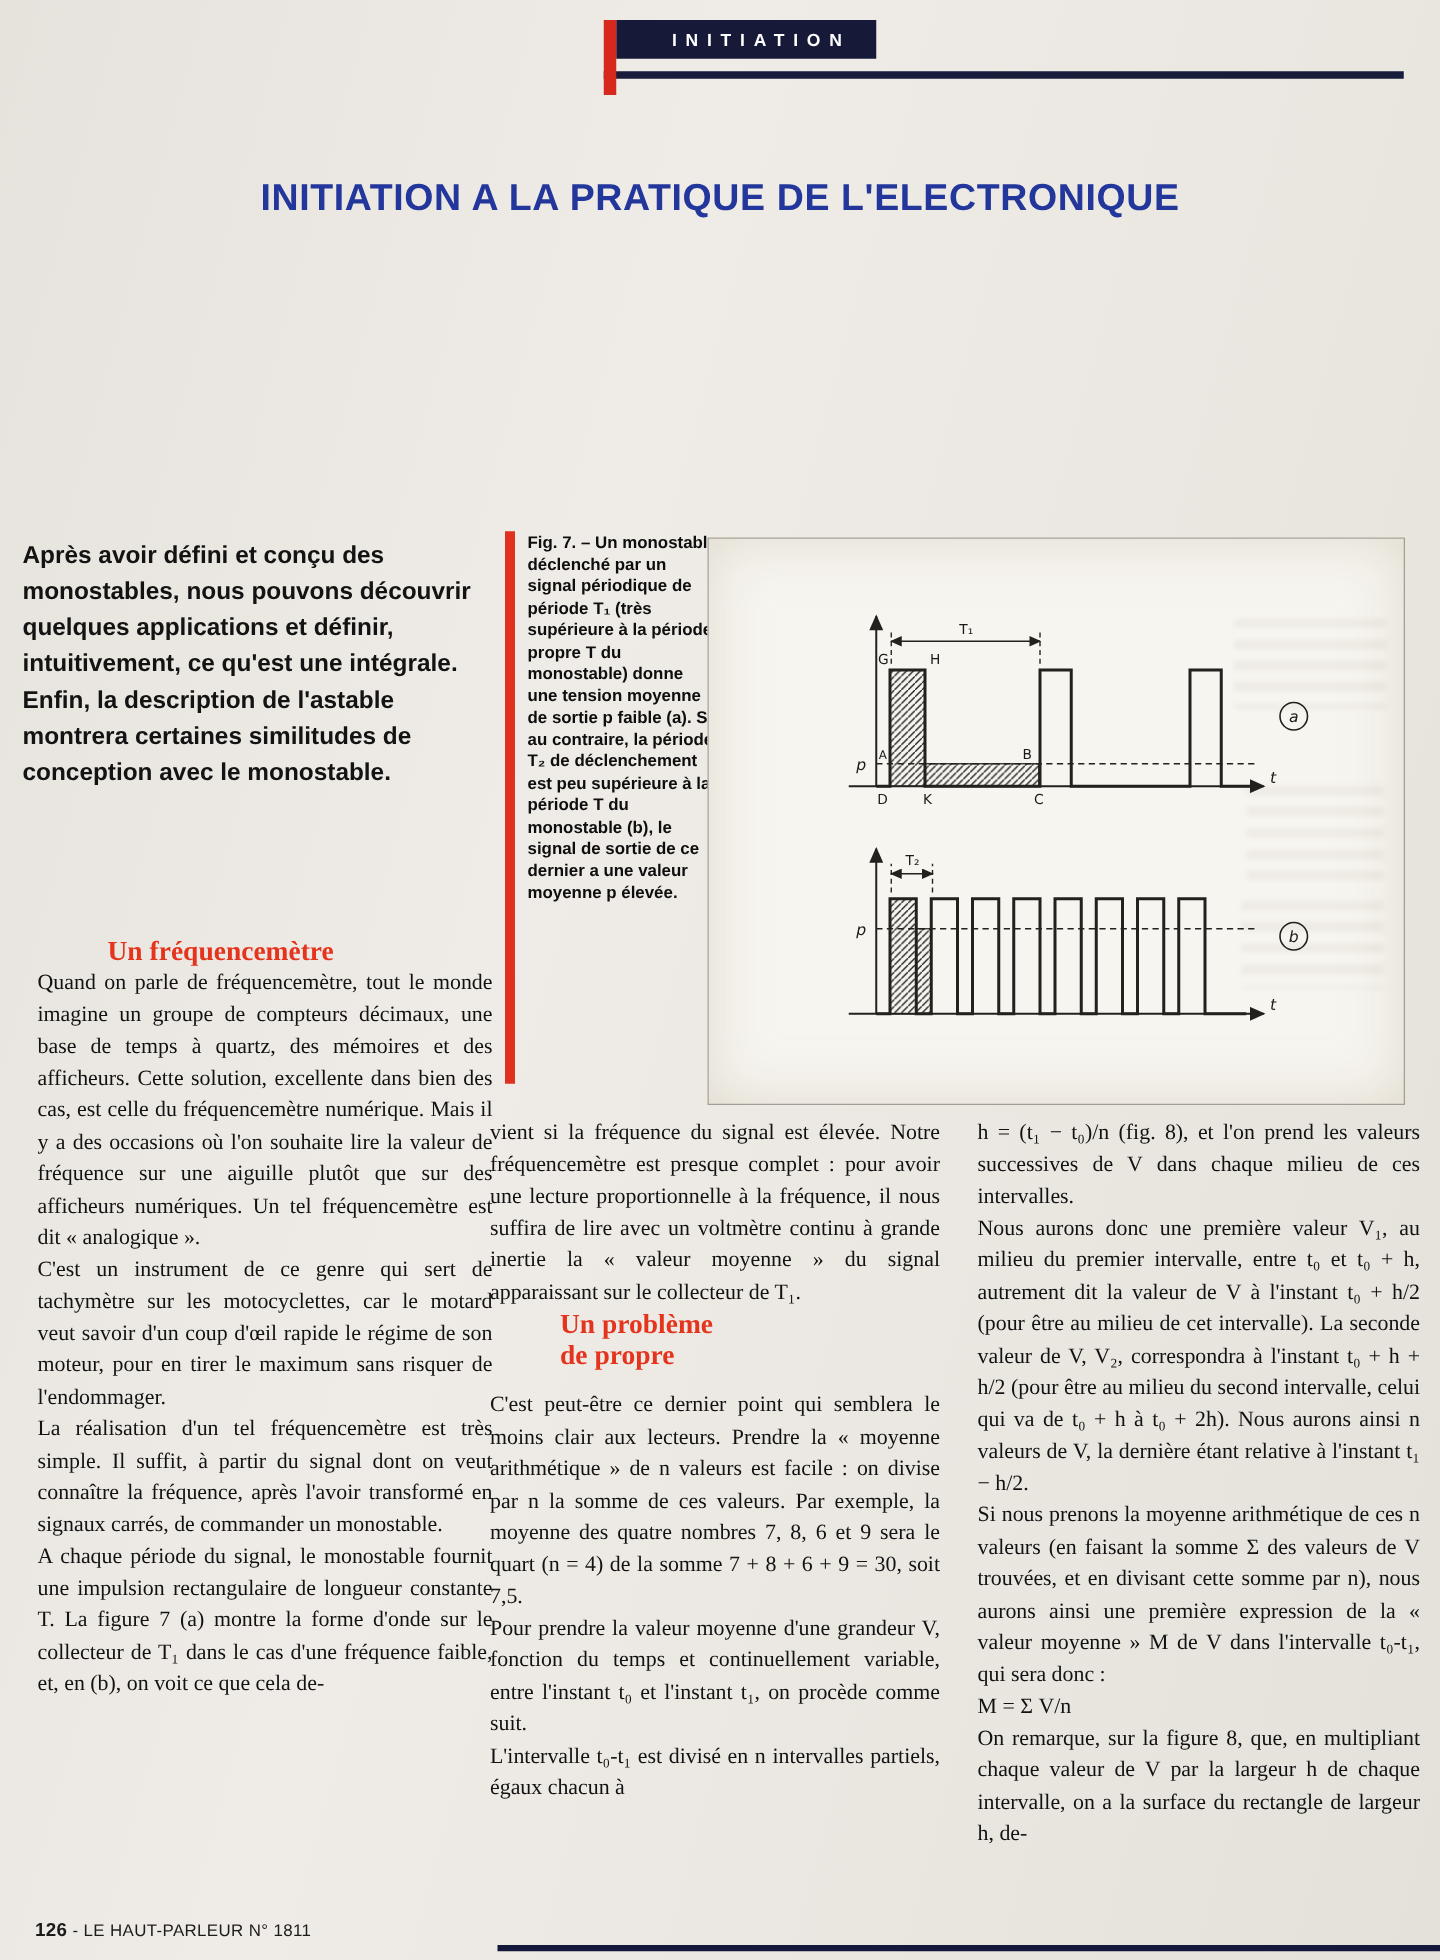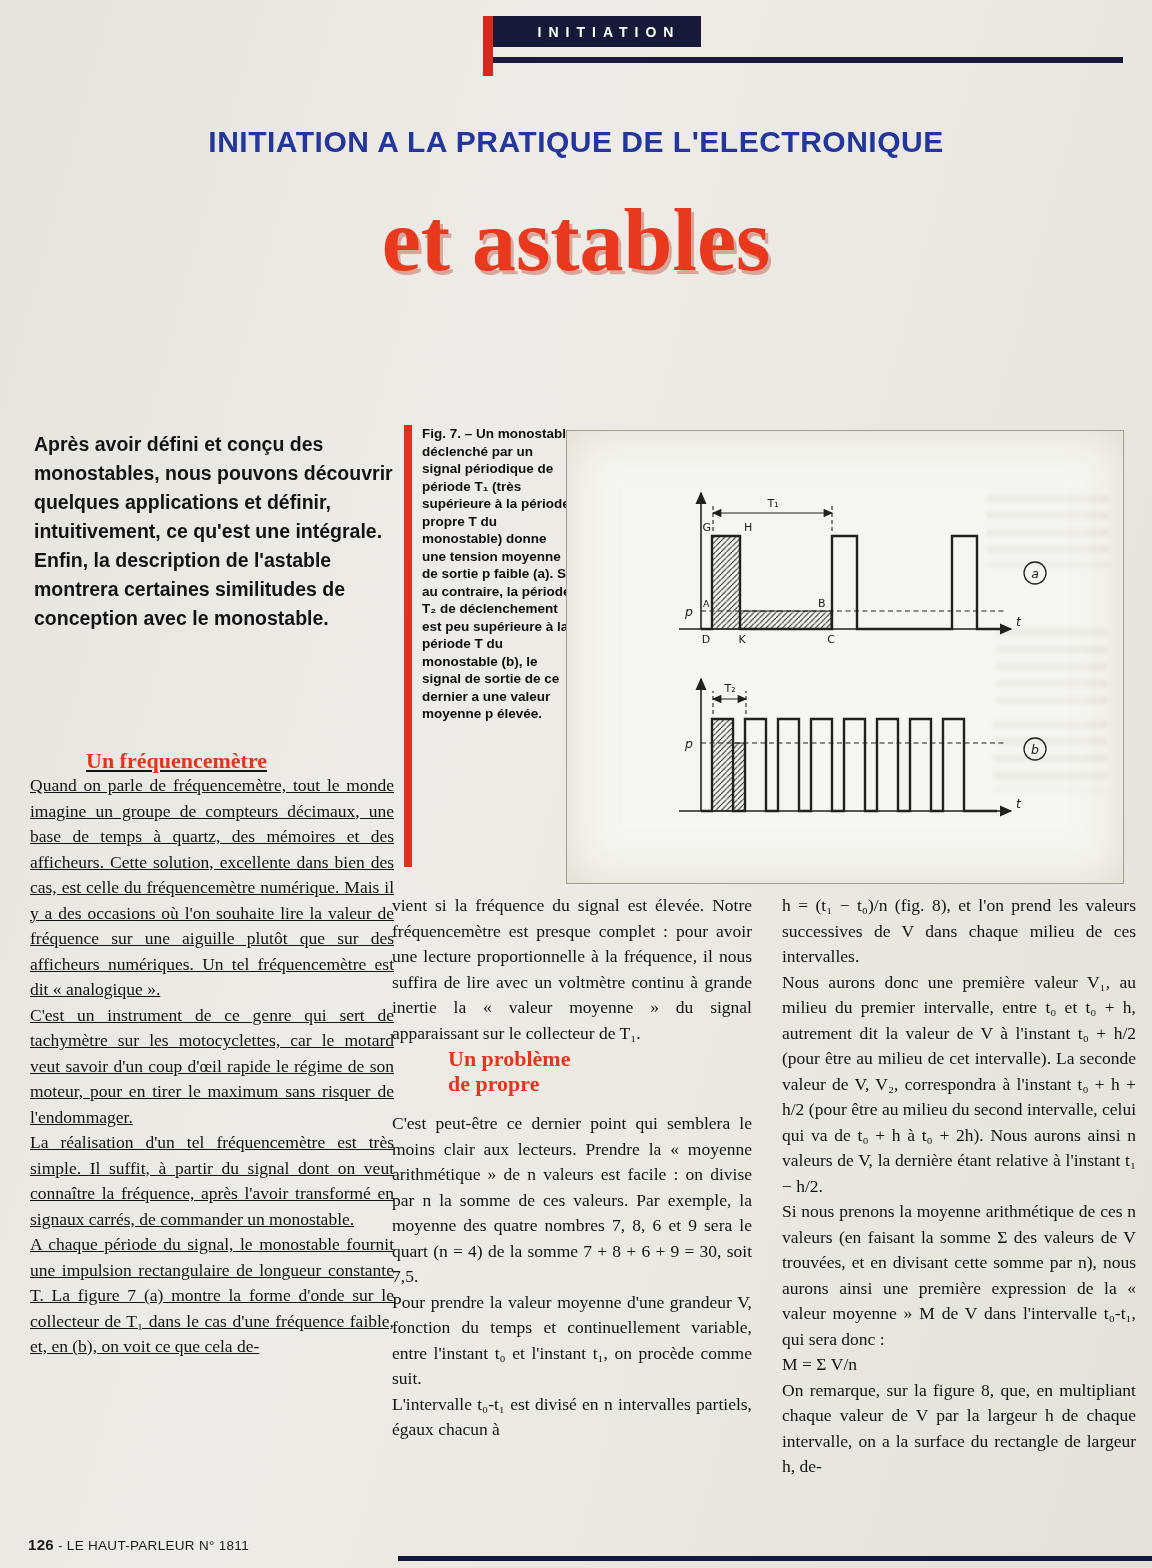--- a/index.html
+++ b/index.html
@@ -6,34 +6,34 @@
   .page{position:relative;width:1152px;height:1568px;margin:0 auto;overflow:hidden;
         background:linear-gradient(105deg,#e6e3dd 0%,#efece7 38%,#eae7e1 70%,#e4e1da 100%);
         font-family:"Liberation Serif",serif;color:#141414;}
   
   .banner-rule{position:absolute;left:483px;top:57px;width:640px;height:6px;background:#181c3a;z-index:1;}
   .banner-red{position:absolute;left:483px;top:16px;width:10px;height:60px;background:#d6281c;z-index:3;}
   .banner-box{position:absolute;left:493px;top:16px;width:208px;height:31px;background:#161a38;z-index:2;
               display:flex;align-items:center;justify-content:center;
               font-family:"Liberation Sans",sans-serif;font-weight:bold;font-size:14px;
               letter-spacing:7px;color:#ffffff;padding-left:24px;box-sizing:border-box;}
-  .kicker{position:absolute;left:0;top:125px;width:100%;text-align:center;
+  .kicker{position:absolute;left:0;top:142px;width:100%;text-align:center;
           font-family:"Liberation Sans",sans-serif;font-weight:bold;font-size:30px;
           letter-spacing:.5px;color:#23369b;}
   .big-title{position:absolute;left:0;top:192px;width:100%;text-align:center;
              font-family:"Liberation Serif",serif;font-weight:bold;color:#e8381e;
              font-size:88px;line-height:98px;
              text-shadow:3px 4px 0 rgba(186,72,50,.42);}
   
-  .intro{position:absolute;left:34px;top:430px;width:364px;
+  .intro{position:absolute;left:18px;top:430px;width:364px;
          font-family:"Liberation Sans",sans-serif;font-weight:bold;
          font-size:19.5px;line-height:29px;color:#131313;}
   .intro p{margin:0;}
   .bodycol p{margin:0;text-align:justify;font-size:17.5px;line-height:25.5px;color:#121212;}
-  .col1{position:absolute;left:30px;top:748px;width:364px;text-decoration:underline;}
+  .col1{position:absolute;left:30px;top:748px;width:364px;}
   .col2{position:absolute;left:392px;top:893px;width:360px;}
   .col3{position:absolute;left:782px;top:893px;width:354px;}
   .col-heading{font-family:"Liberation Serif",serif;font-weight:bold;color:#e5341d;
                font-size:22px;line-height:25px;padding-left:56px;}
   .col2 .col-heading{margin-bottom:15px;}
   
   .fig-caption{position:absolute;left:404px;top:425px;width:152px;min-height:442px;
                border-left:8px solid #e0301f;padding-left:10px;
                font-family:"Liberation Sans",sans-serif;font-weight:bold;
                font-size:13.5px;line-height:17.5px;color:#0e0e0e;}
@@ -62,21 +62,20 @@
 
   <div class="banner-rule"></div>
   <div class="banner-red"></div>
   <div class="banner-box">
     <span>INITIATION</span>
   </div>
 
   <div class="kicker">INITIATION A LA PRATIQUE DE L'ELECTRONIQUE</div>
 
   <div class="big-title">
-    <div>et astables</div>
   </div>
 
   <div class="intro">
     <p>Après avoir défini et conçu des monostables, nous pouvons découvrir quelques applications et définir, intuitivement, ce qu'est une intégrale.</p>
     <p>Enfin, la description de l'astable montrera certaines similitudes de conception avec le monostable.</p>
   </div>
 
   <div class="fig-caption">Fig. 7. – Un monostable déclenché par un signal périodique de période T₁ (très supérieure à la période propre T du monostable) donne une tension moyenne de sortie p faible (a). Si, au contraire, la période T₂ de déclenchement est peu supérieure à la période T du monostable (b), le signal de sortie de ce dernier a une valeur moyenne p élevée.</div>
 
   <div class="figure">

